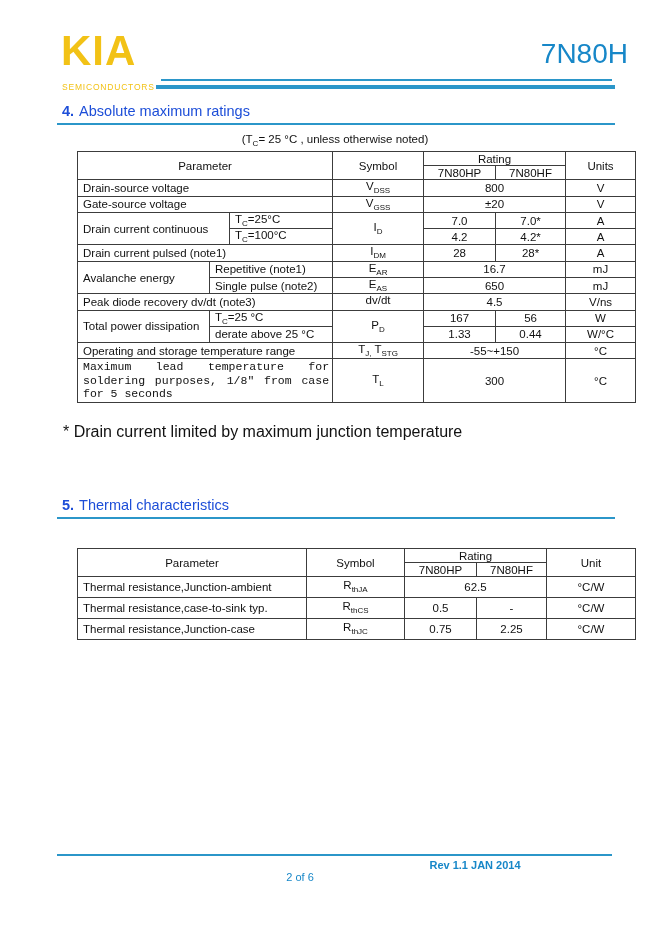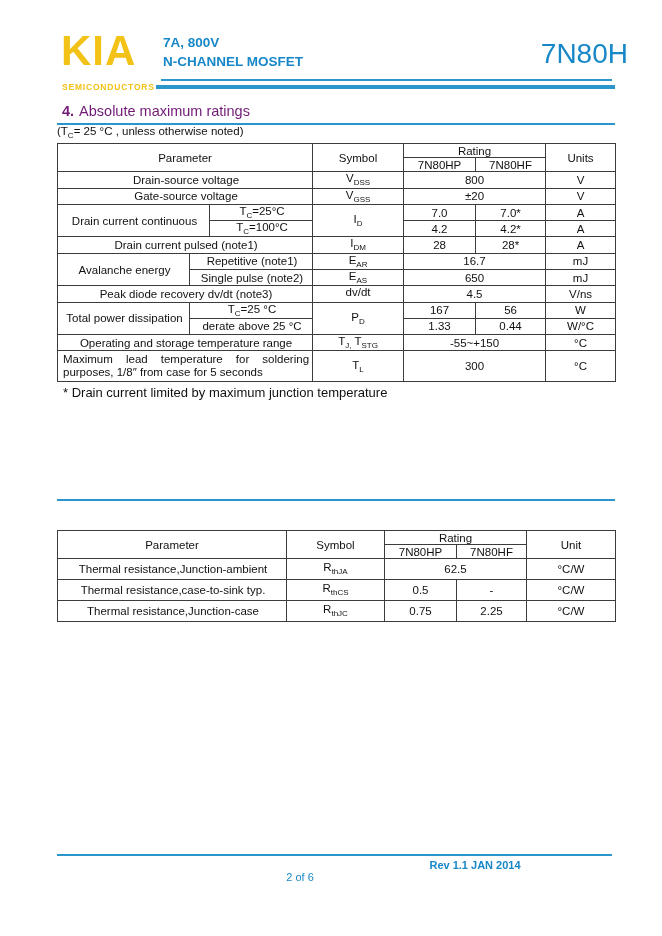--- a/index.html
+++ b/index.html
@@ -3,69 +3,65 @@
 <meta charset="utf-8">
 <style>
   html,body{margin:0;padding:0;background:#ffffff;}
   .page{position:relative;width:662px;height:936px;background:#ffffff;overflow:hidden;
         font-family:"Liberation Sans","DejaVu Sans",sans-serif;color:#1a1a1a;padding-left:16px;}
 
   
   .logo{position:absolute;left:61px;top:28px;font-size:42px;font-weight:bold;
         color:#f2c216;letter-spacing:1px;line-height:46px;}
   .logo-sub{position:absolute;left:62px;top:82px;font-size:8.5px;color:#f2c216;
-        letter-spacing:0.8px;font-weight:bold;}
+        letter-spacing:0.8px;font-weight:normal;}
   .subtitle{position:absolute;left:163px;top:33px;font-size:13.5px;font-weight:bold;
         color:#1787c8;line-height:19px;}
   .part-number{position:absolute;right:50px;top:38px;font-size:28px;color:#1787c8;}
   .rule-thin{position:absolute;left:161px;top:79px;width:451px;height:2px;background:#2b96c9;}
   .rule-thick{position:absolute;left:156px;top:85px;width:459px;height:4px;background:#2b96c9;}
 
   
   .section{position:absolute;left:57px;width:558px;}
   .sec4{top:102px;}
   .sec5{top:496px;}
-  .sec-title{font-size:14.5px;color:#701a75;line-height:18px;padding-left:5px;}
+  .sec-title{font-size:14.5px;color:#1d4ed8;line-height:18px;padding-left:5px;}
   .sec-num{font-weight:bold;margin-right:5px;}
   .sec-underline{margin-top:3px;height:2px;background:#2b96c9;}
-  .cond-note{text-align:left;font-size:11.5px;color:#111;padding-right:2px;}
-
-  
-  table{border-collapse:collapse;table-layout:fixed;width:558px;margin-top:3px;}
+  .cond-note{margin-top:8px;text-align:center;font-size:11.5px;color:#111;padding-right:2px;}
+
+  
+  table{border-collapse:collapse;table-layout:fixed;width:558px;margin-top:3px;margin-left:20px;}
   .t2{margin-top:29px;}
   td{border:1px solid #3c3c3c;font-size:11.5px;height:15px;padding:0 3px;
      color:#111;overflow:hidden;}
   .t2 td{height:20px;}
   .hd td{height:13px;text-align:center;}
   .c{text-align:center;}
-  .p{text-align:center;padding-left:5px;}
-  .j{text-align:justify;line-height:13.5px;padding-top:1px;padding-bottom:1px;}
+  .p{text-align:left;padding-left:5px;}
+  .j{text-align:justify;line-height:13.5px;padding-top:1px;padding-bottom:1px;font-family:Liberation Mono, monospace;}
   .tall td{height:28px;}
   sub{font-size:8px;}
 
-  .footnote{margin-top:3px;font-size:13px;color:#111;padding-left:6px;}
+  .footnote{margin-top:20px;font-size:16px;color:#111;padding-left:6px;}
 
   
   .footer-rule{position:absolute;left:57px;top:854px;width:555px;height:2px;background:#2b96c9;}
   .page-num{position:absolute;left:270px;top:871px;width:60px;text-align:center;
         font-size:11px;font-weight:normal;color:#1787c8;}
   .rev{position:absolute;left:415px;top:859px;width:120px;text-align:center;
         font-size:11px;font-weight:bold;color:#1787c8;}
 </style>
 </head>
 <body>
 
 <div class="page">
 
   <div class="logo">KIA</div>
   <div class="logo-sub">SEMICONDUCTORS</div>
-  <div class="subtitle">
-    <div>7A, 800V</div>
-    <div>N-CHANNEL MOSFET</div>
-  </div>
   <div class="part-number">7N80H</div>
   <div class="rule-thin"></div>
   <div class="rule-thick"></div>
 
   <div class="section sec4">
     <div class="sec-title">
       <span class="sec-num">4.</span><span>Absolute maximum ratings</span>
     </div>
     <div class="sec-underline"></div>
     <div class="cond-note">
@@ -180,20 +176,23 @@
         <td colspan="2" class="c">300</td>
         <td class="c">°C</td>
       </tr>
     </tbody>
       </table>
 
     <div class="footnote">* Drain current limited by maximum junction temperature</div>
   </div>
 
   <div class="section sec5">
+    <div class="sec-title">
+      <span class="sec-num">5.</span><span>Thermal characteristics</span>
+    </div>
     <div class="sec-underline"></div>
 
     <table class="t2">
       <colgroup>
         <col style="width:229px">
           <col style="width:98px">
         <col style="width:72px">
           <col style="width:70px">
           <col style="width:89px">
       </colgroup>

